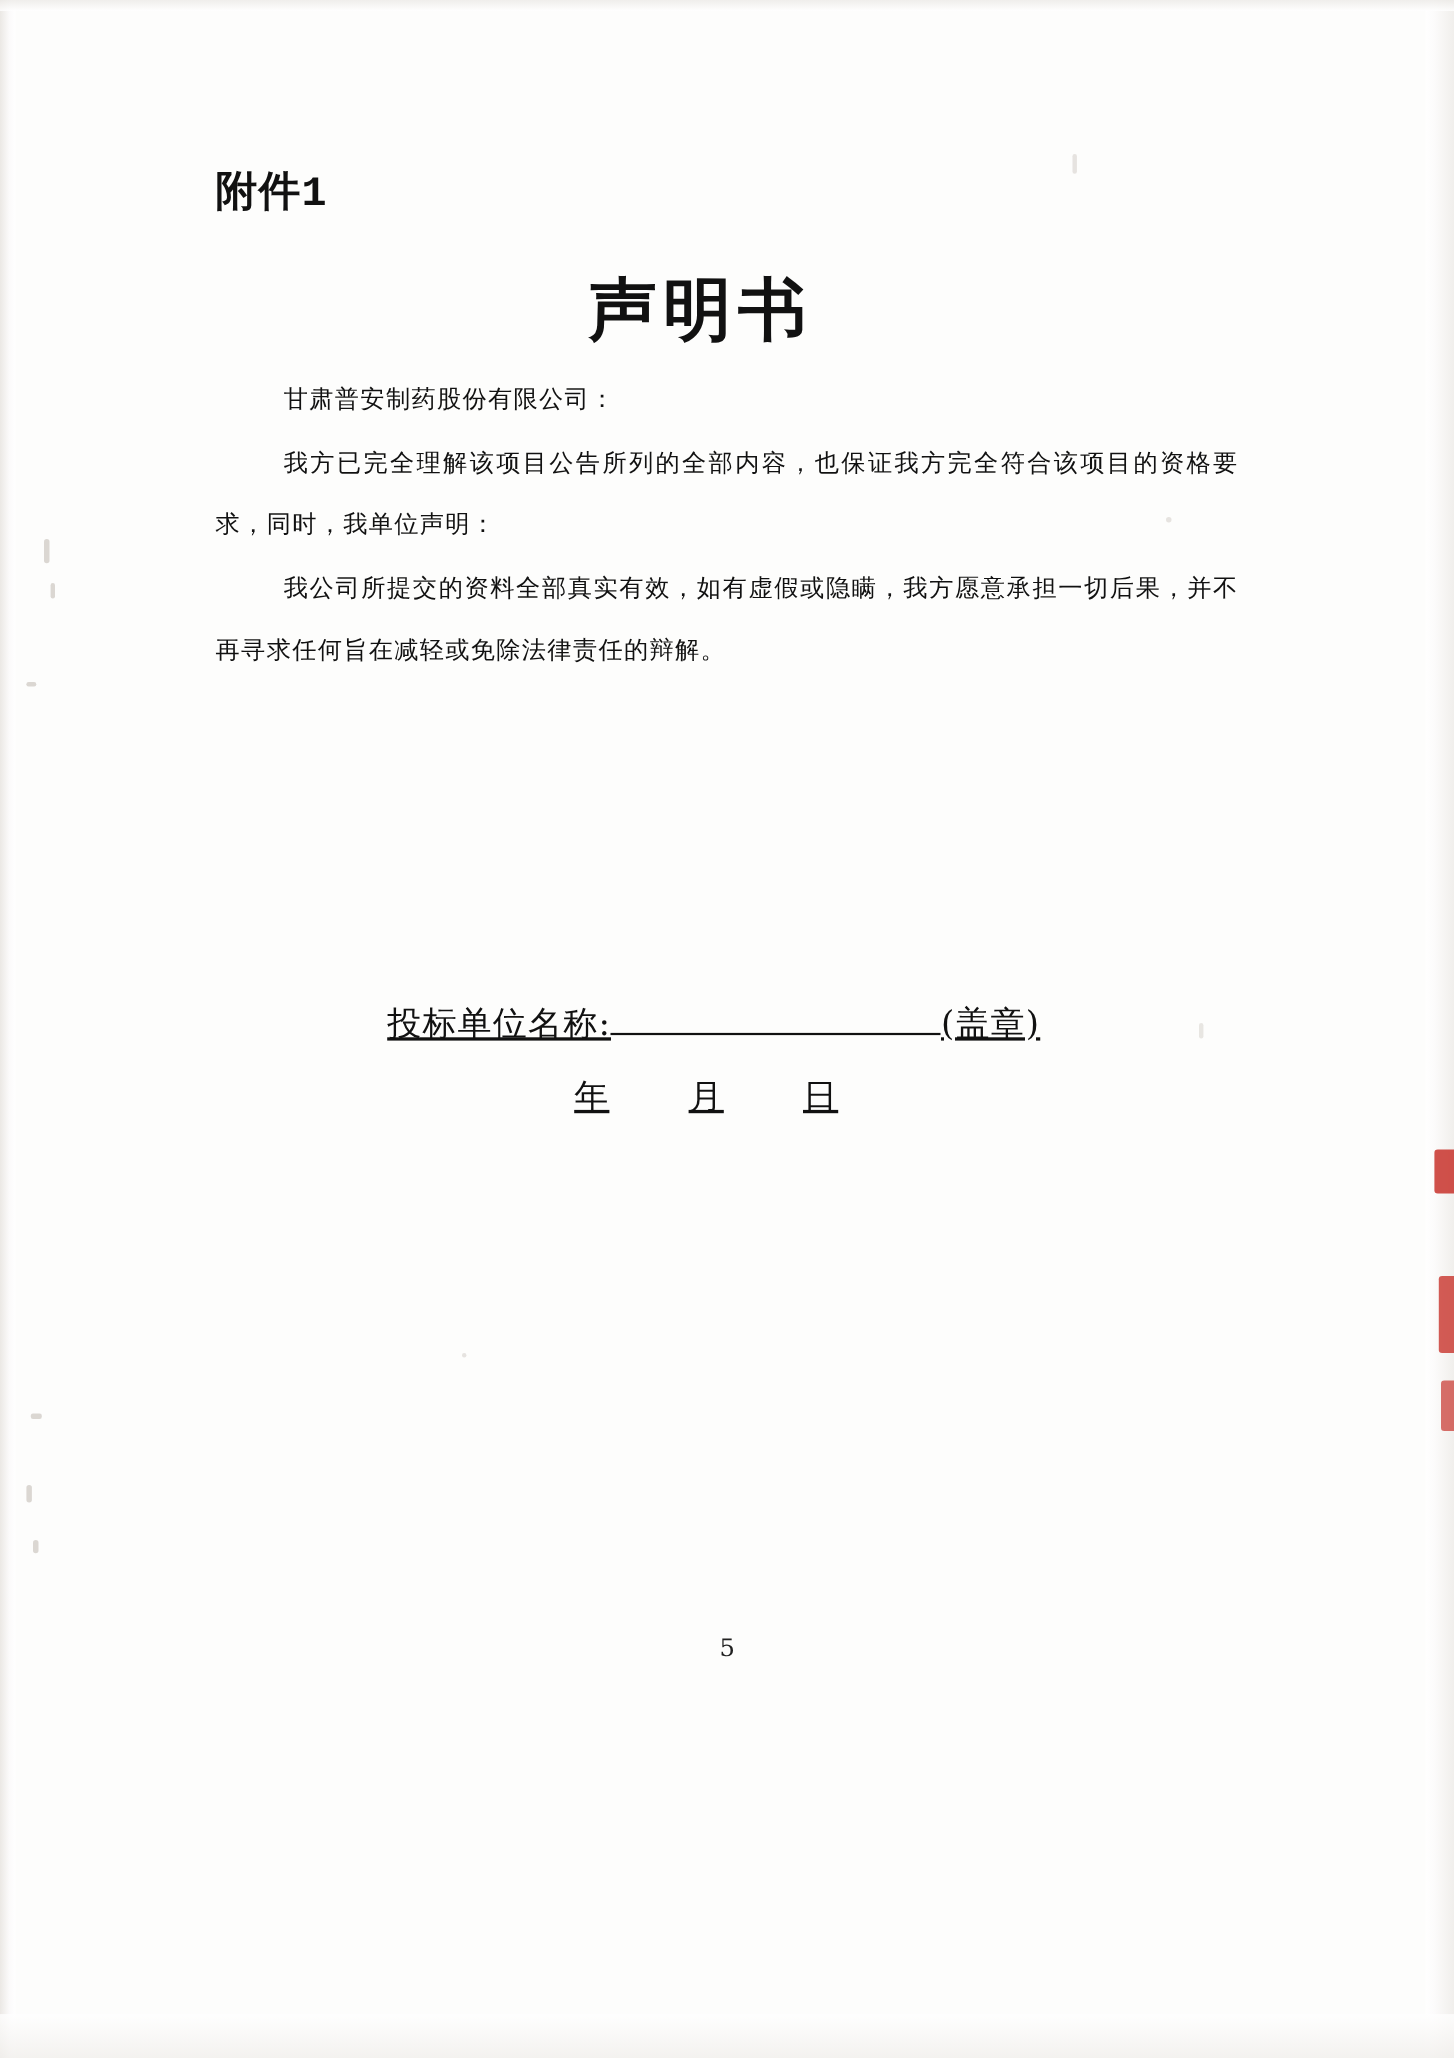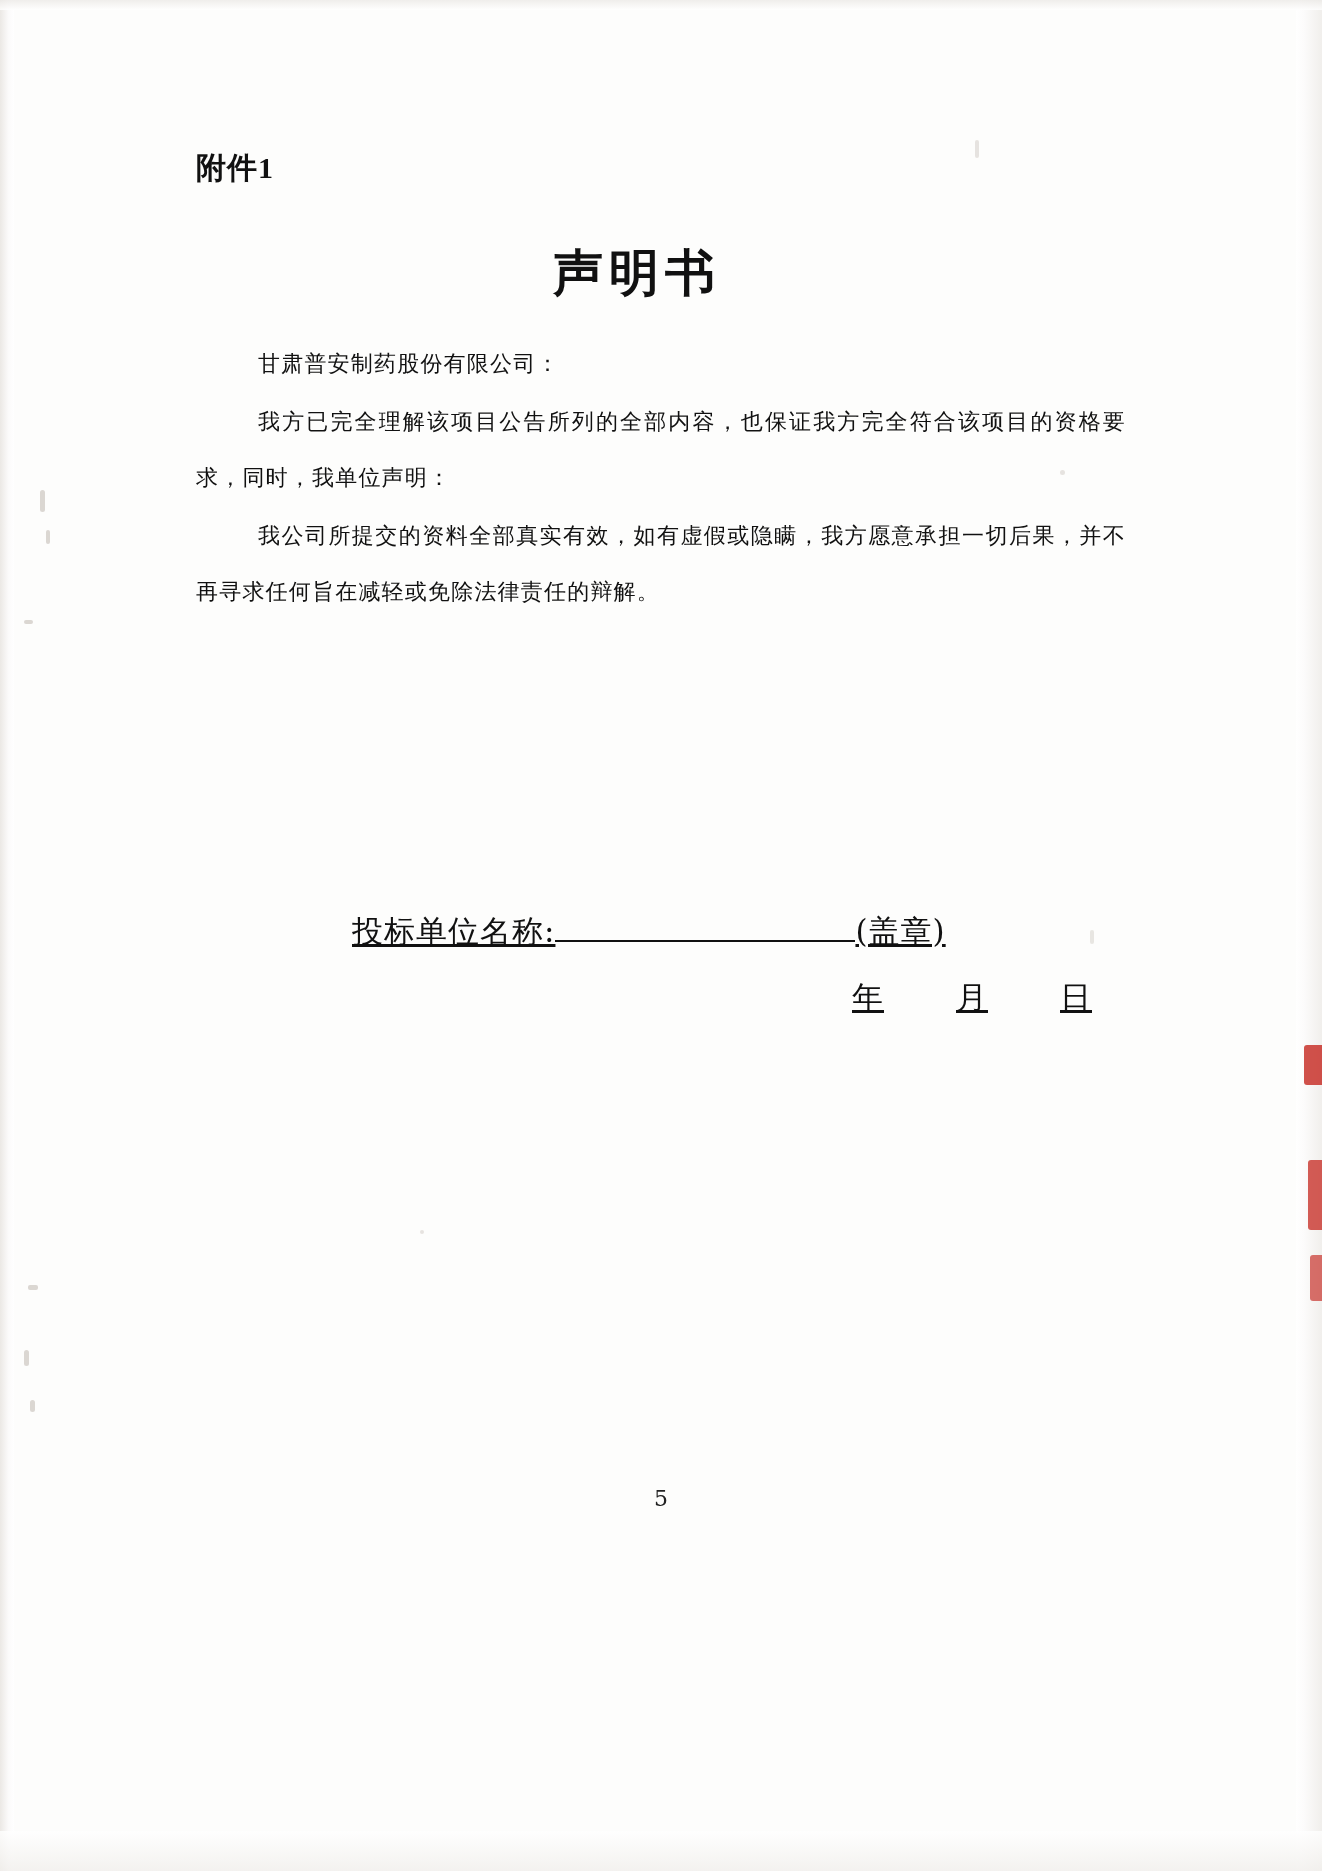--- a/index.html
+++ b/index.html
@@ -78,33 +78,33 @@
     left: 0;
     top: 0;
     width: 1322px;
     height: 1871px;
   }
 
   .attachment-label {
     position: absolute;
     left: 196px;
     top: 148px;
-    font-size: 30px;
+    font-size: 38px;
     font-weight: bold;
     letter-spacing: 1px;
-    font-family: Liberation Serif, serif;
+    font-family: Liberation Mono, monospace;
   }
 
   .doc-title {
     position: absolute;
     left: 0;
     top: 240px;
     width: 1274px;
     text-align: center;
-    font-size: 50px;
+    font-size: 62px;
     font-weight: bold;
     letter-spacing: 6px;
     font-family: "DejaVu Serif", "Liberation Serif", serif;
   }
 
   .body-block {
     position: absolute;
     left: 196px;
     top: 336px;
     width: 930px;
@@ -139,21 +139,20 @@
   .sign-row {
     white-space: nowrap;
   }
   .fill-long { width: 300px; }
   .fill-mid { width: 118px; }
 
   .date-row {
     margin-top: 4px;
     padding-left: 170px;
     letter-spacing: 1px;
-    text-align: right;
   }
   .date-row span.gap { display: inline-block; width: 72px; }
 
   .page-number {
     position: absolute;
     left: 0;
     top: 1486px;
     width: 1322px;
     text-align: center;
     font-size: 22px;

